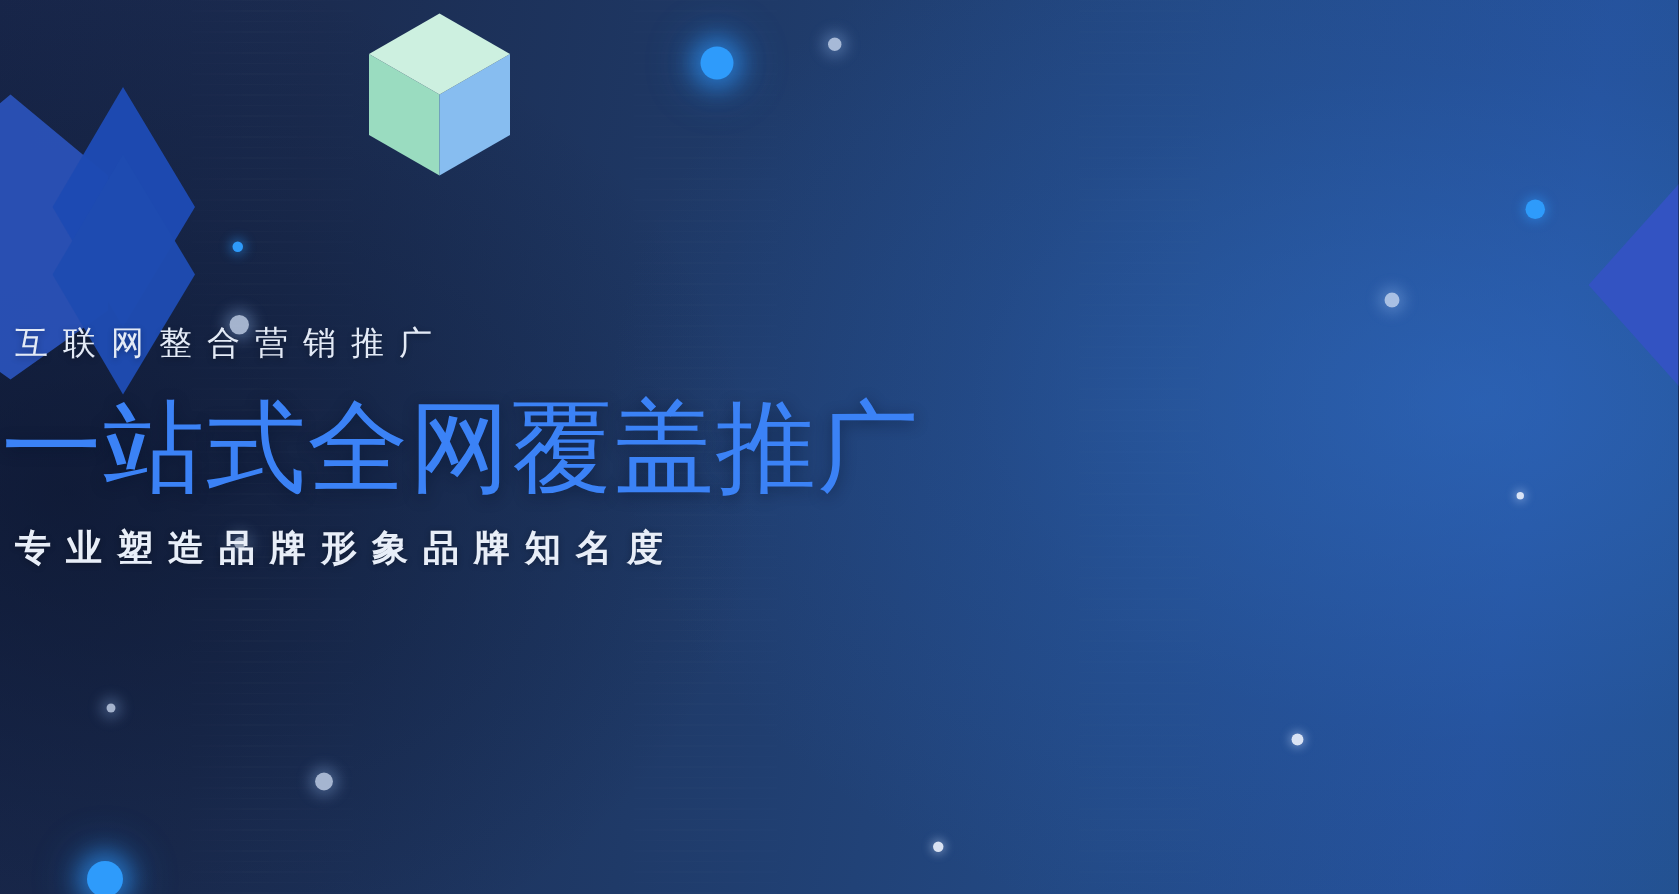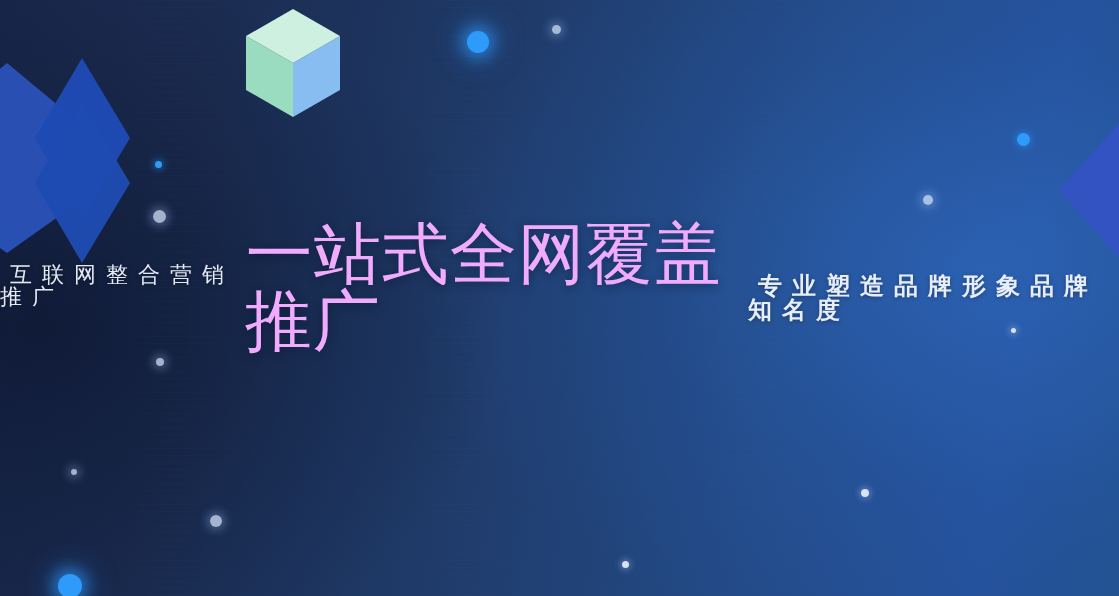--- a/index.html
+++ b/index.html
@@ -89,38 +89,38 @@
   }
   .dot.blue-sm{
     background:#2e9bfb;
     box-shadow:0 0 7px 2px rgba(45,150,250,.45);
   }
 
   
   .text-wrap{
     position:absolute; left:0; top:0;
     width:1119px; height:596px;
-    display:flex; flex-direction:row;
-    align-items:center; justify-content:center;
+    display:flex; flex-direction:column;
+    align-items:flex-start; justify-content:center;
     pointer-events:none;
   }
   .eyebrow{
     font-size:22px;
     letter-spacing:10px;
     color:#e3eaf6;
     text-indent:10px;
     font-weight:400;
     line-height:1;
     margin-bottom:25px;
     text-shadow:0 1px 4px rgba(0,0,0,.30);
   }
   .headline{
     font-size:67px;
     letter-spacing:1px;
-    color:#f0abfc;
+    color:#3b82f6;
     font-weight:400;
     line-height:1;
     text-indent:1px;
     margin-bottom:22px;
     text-shadow:0 2px 10px rgba(5,15,40,.45);
   }
   .tagline{
     font-size:24px;
     letter-spacing:10px;
     color:#e8eef8;

